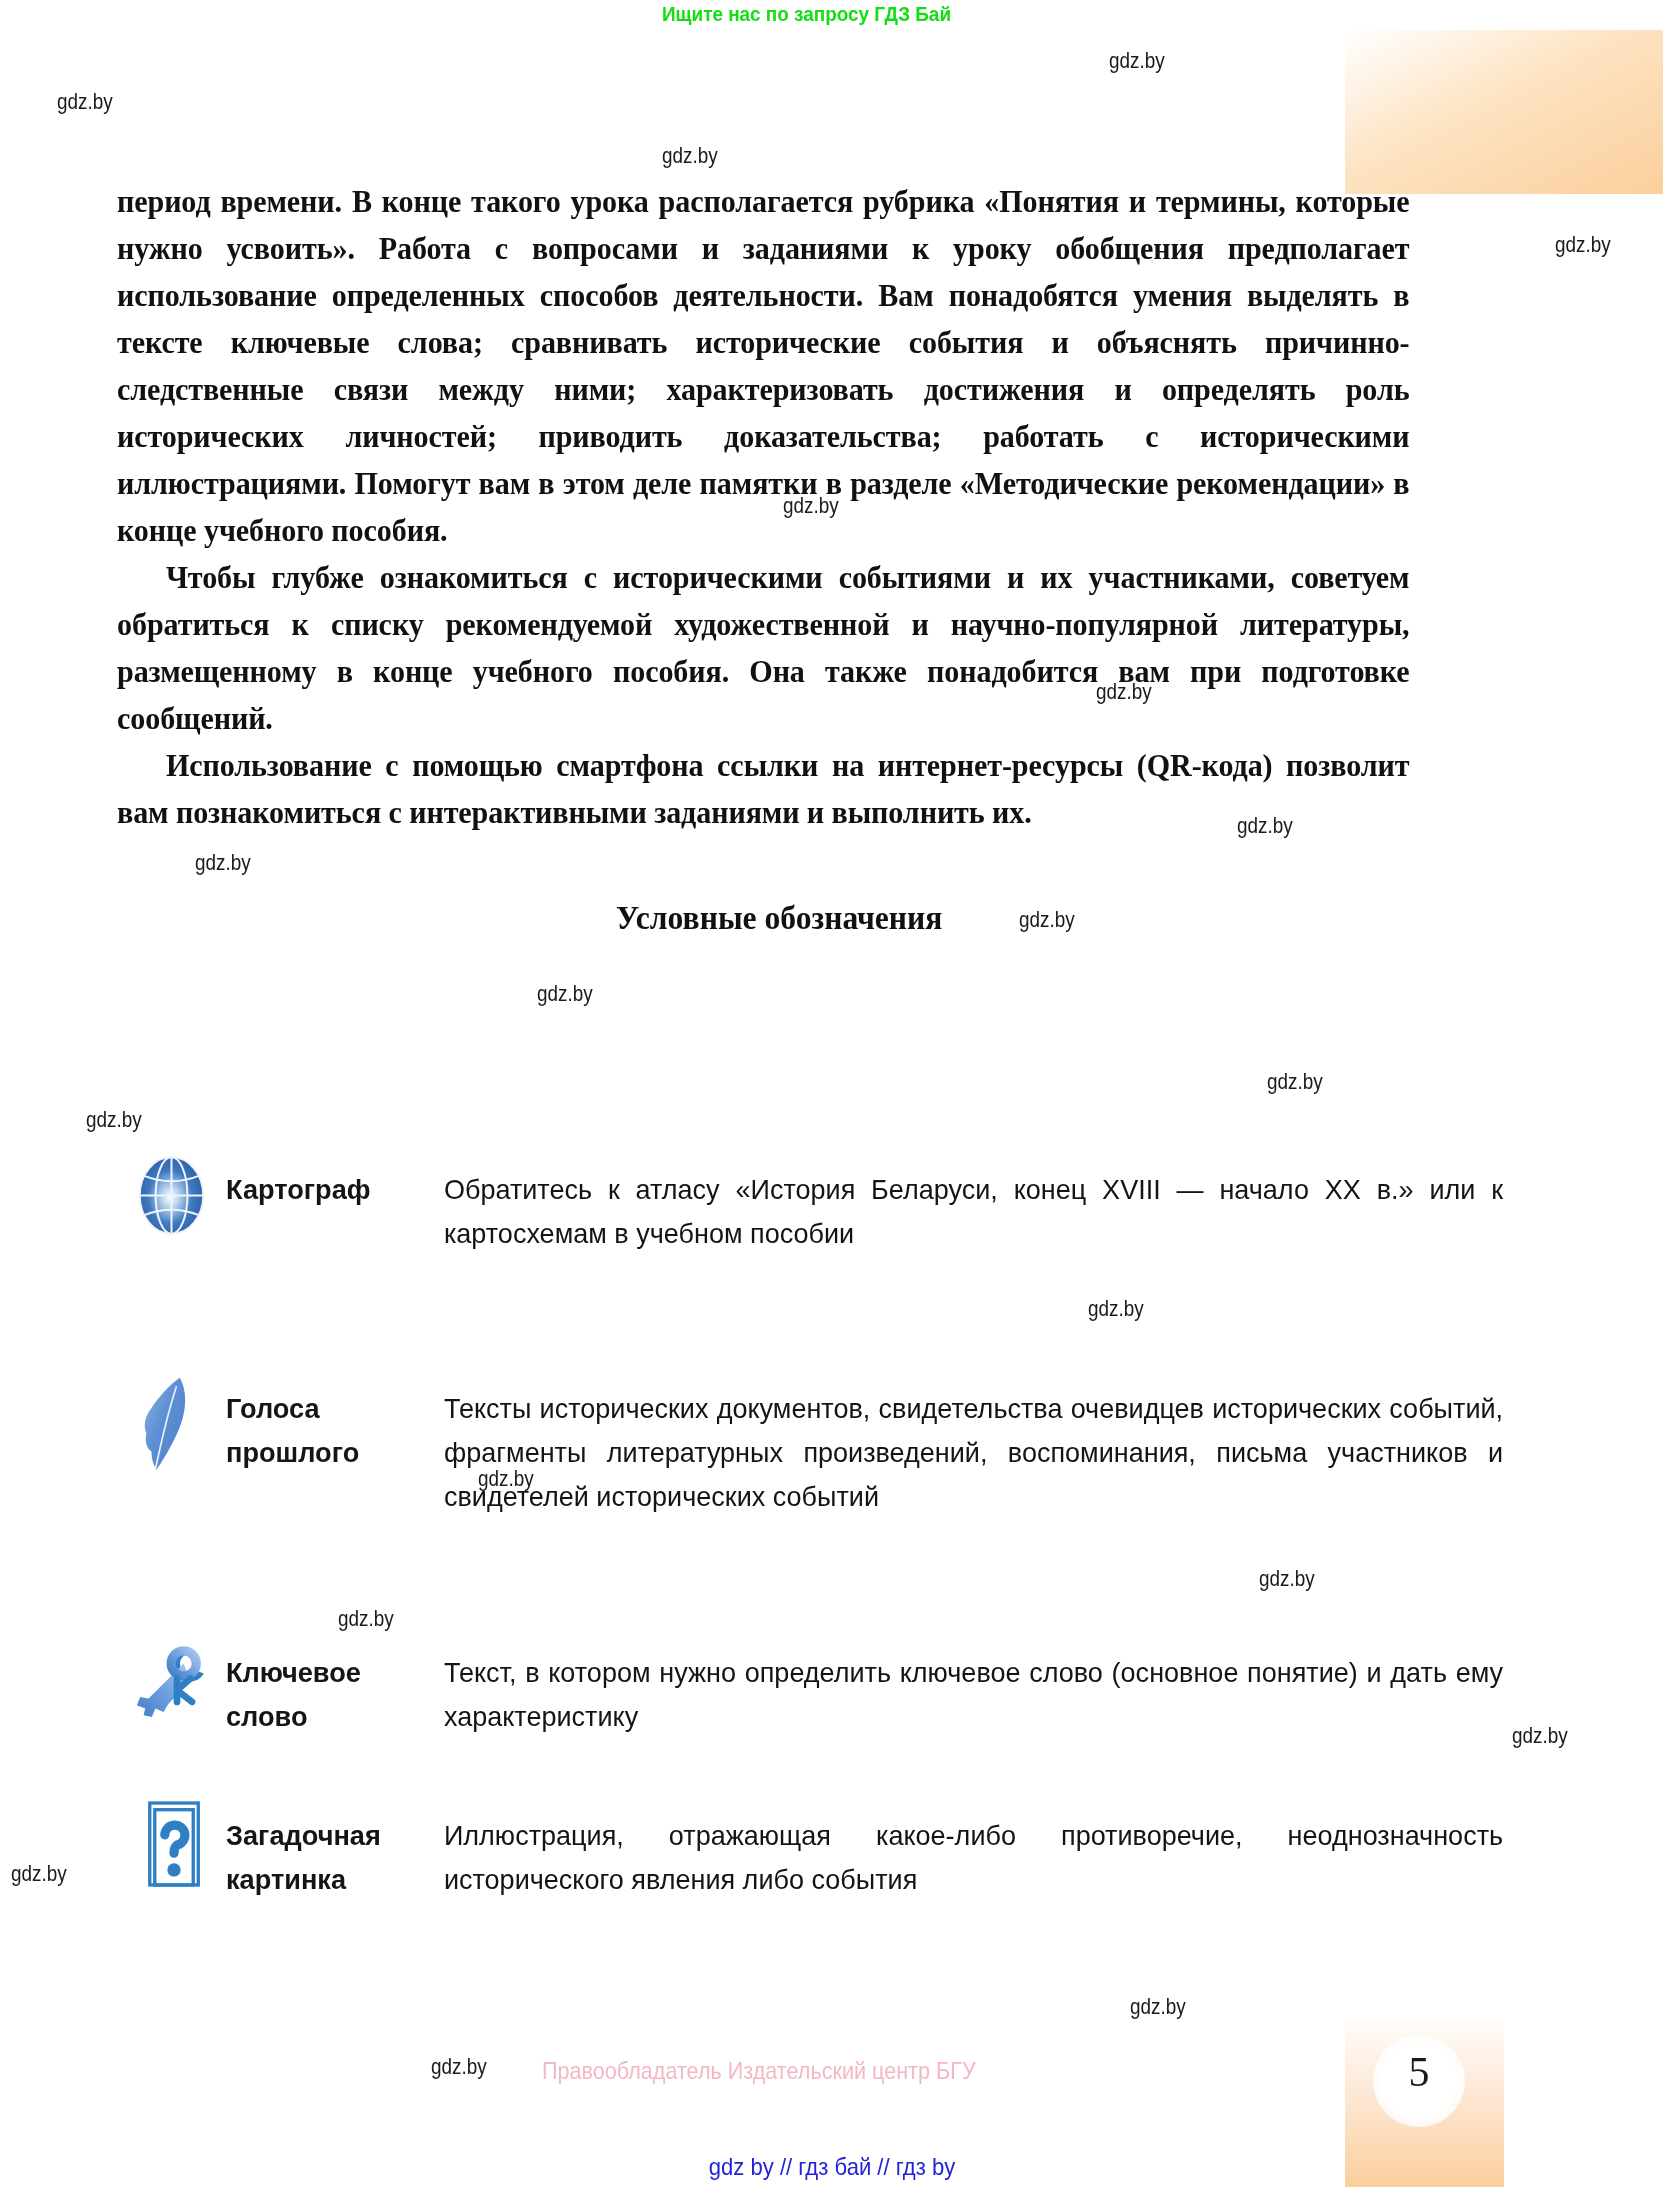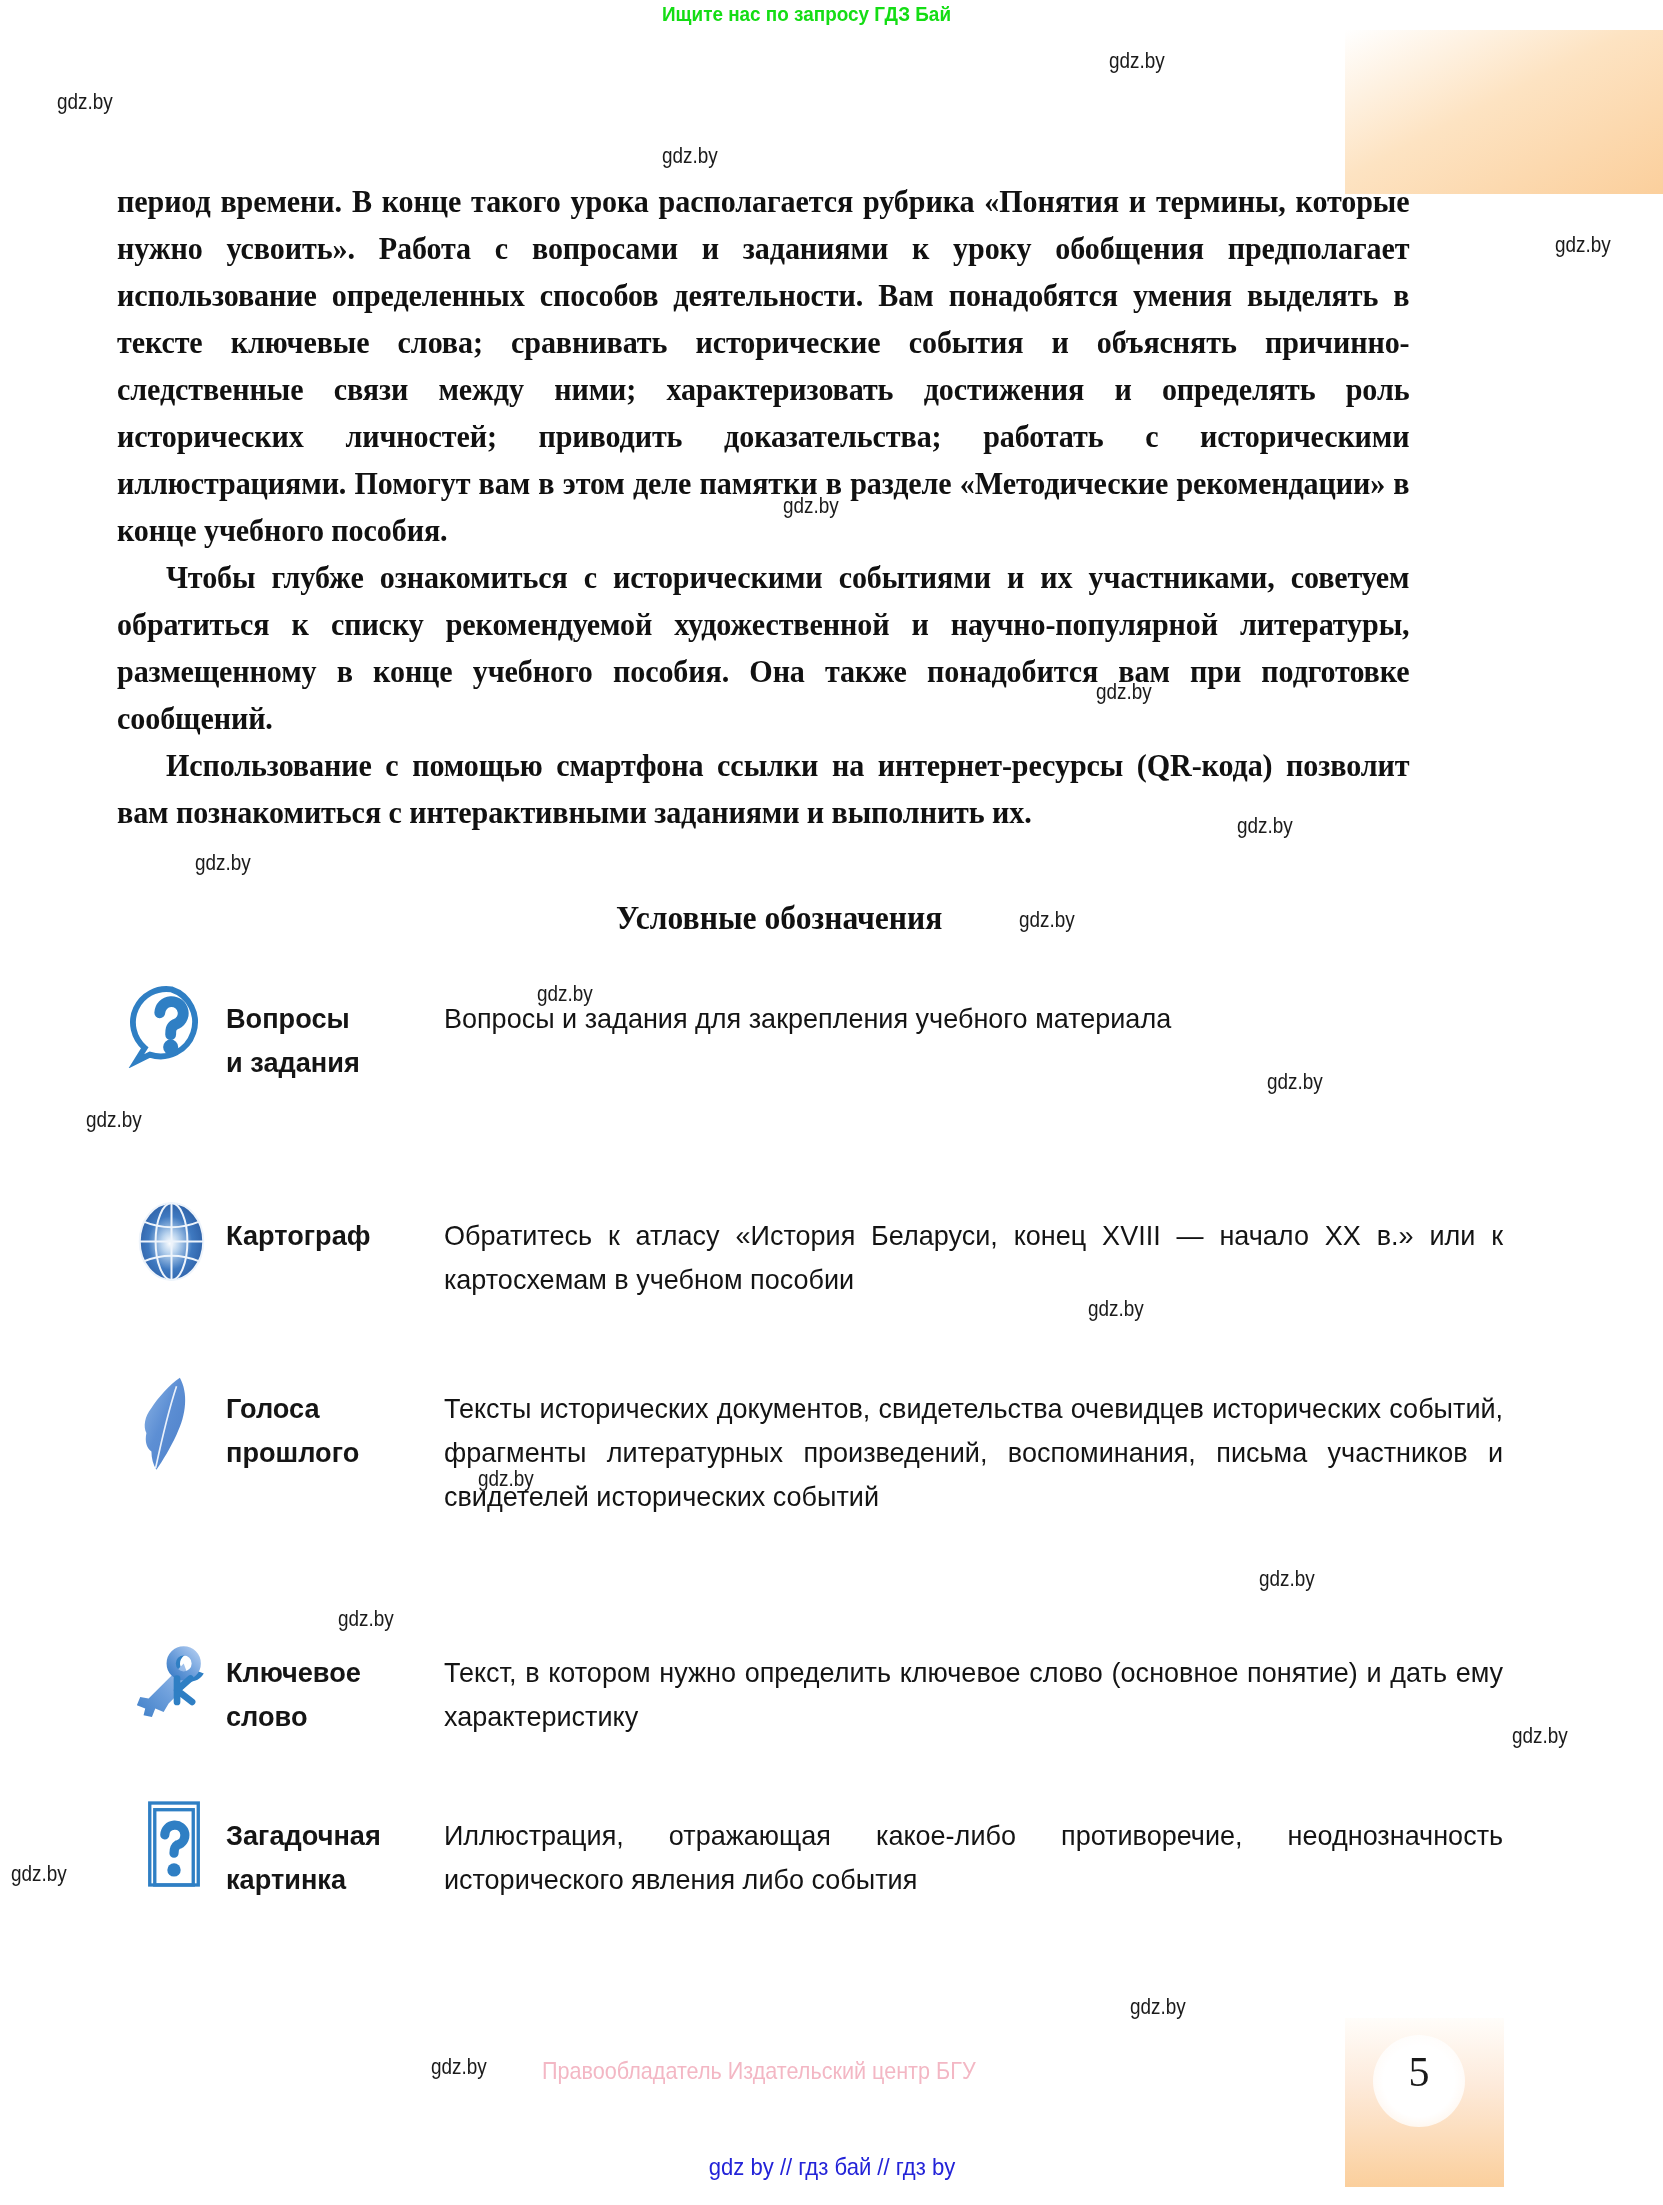--- a/index.html
+++ b/index.html
@@ -198,36 +198,22 @@
   <div class="wm-green" style="left:662px; top:1.7px;">Ищите нас по запросу ГДЗ Бай</div>
 
   <div id="body-text">
     <p class="para">период времени. В конце такого урока располагается рубрика «Понятия и термины, которые нужно усвоить». Работа с вопросами и заданиями к уроку обобщения предполагает использование определенных способов деятельности. Вам понадобятся умения выделять в тексте ключевые слова; сравнивать исторические события и объяснять причинно-следственные связи между ними; характеризовать достижения и определять роль исторических личностей; приводить доказательства; работать с историческими иллюстрациями. Помогут вам в этом деле памятки в разделе «Методические рекомендации» в конце учебного пособия.</p>
     <p class="para indent">Чтобы глубже ознакомиться с историческими событиями и их участниками, советуем обратиться к списку рекомендуемой художественной и научно-популярной литературы, размещенному в конце учебного пособия. Она также понадобится вам при подготовке сообщений.</p>
     <p class="para indent">Использование с помощью смартфона ссылки на интернет-ресурсы (QR-кода) позволит вам познакомиться с интерактивными заданиями и выполнить их.</p>
   </div>
 
   <div id="legend-heading">Условные обозначения</div>
 
-  <div class="legend-row" style="top:979px;">
-    <div class="legend-icon">
-      <svg width="87" height="87" viewBox="0 0 104 104">
-        <path d="M52 10 A40 40 0 1 1 26 88 L10 96 L20 80 A40 40 0 0 1 52 10 Z" fill="none" stroke="#2f7fc4" stroke-width="7"></path>
-        <path d="M38 38 a14 14 0 1 1 18 14 c-5 3 -5 7 -5 12" fill="none" stroke="#2f7fc4" stroke-width="13" stroke-linecap="round"></path>
-        <circle cx="51" cy="79" r="9" fill="#2f7fc4"></circle>
-      </svg>
-    </div>
-    <div class="legend-label">
-        <div>Вопросы</div>
-        <div>и задания</div>
-      </div>
-    <div class="legend-desc" style="padding-left:13.4px;">Вопросы и задания для закрепления учебного материала</div>
-  </div>
-
-  <div class="legend-row" style="top:1196px;">
+
+  <div class="legend-row" style="top:1150px;">
     <div class="legend-icon">
       <svg width="87" height="87" viewBox="0 0 104 104">
         <defs>
           <radialGradient id="globeGrad" cx="48%" cy="52%" r="56%">
             <stop offset="0%" stop-color="#ffffff"></stop>
             <stop offset="24%" stop-color="#b9d3ee"></stop>
             <stop offset="62%" stop-color="#3f79c0"></stop>
             <stop offset="100%" stop-color="#2c5ea4"></stop>
           </radialGradient>
         </defs>

